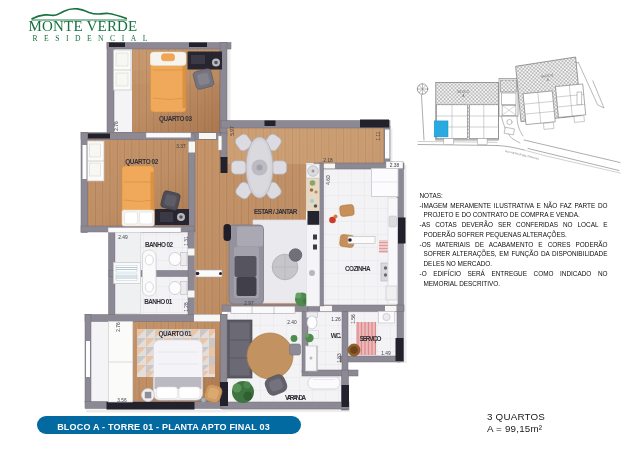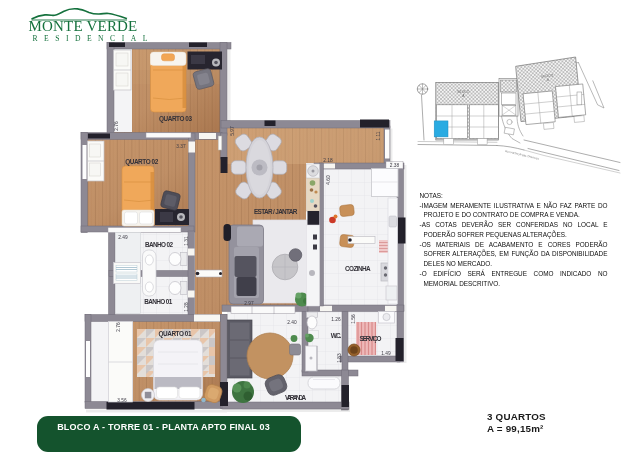--- a/index.html
+++ b/index.html
@@ -2,24 +2,24 @@
 <html><head>
 <meta charset="utf-8">
 <style>
   html,body{margin:0;padding:0;}
   body{width:640px;height:452px;background:#ffffff;position:relative;overflow:hidden;
        font-family:"Liberation Sans", sans-serif;}
   .notas{position:absolute;left:419.5px;top:190.8px;width:188px;font-size:6.4px;line-height:9.75px;color:#0c0c0c;}
   .notas div{white-space:normal;}
   .j{text-align:justify;text-align-last:justify;}
   .cont{padding-left:4px;}
-  .bar{position:absolute;left:37px;top:416px;width:264px;height:36px;background:#14532d;
+  .bar{position:absolute;left:37px;top:416px;width:264px;height:18px;background:#0369a1;
        border-radius:11px;color:#fff;font-size:9px;font-weight:bold;letter-spacing:.2px;
        text-align:center;line-height:22px;text-indent:-11px;}
-  .br{position:absolute;left:487px;top:410.6px;font-size:9.8px;color:#1a1a1a;line-height:12.5px;letter-spacing:0.2px;font-weight:bold;}
+  .br{position:absolute;left:487px;top:410.6px;font-size:9.8px;color:#1a1a1a;line-height:12.5px;letter-spacing:0.2px;}
 </style>
 </head>
 <body>
 <svg id="main" width="640" height="452" viewBox="0 0 640 452" style="position:absolute;left:0;top:0">
 <defs>
   <linearGradient id="wg" x1="0" y1="0" x2="1" y2="1">
     <stop offset="0" stop-color="#c6956a"></stop>
     <stop offset="0.5" stop-color="#bf8f66"></stop>
     <stop offset="1" stop-color="#a9774f"></stop>
   </linearGradient>

